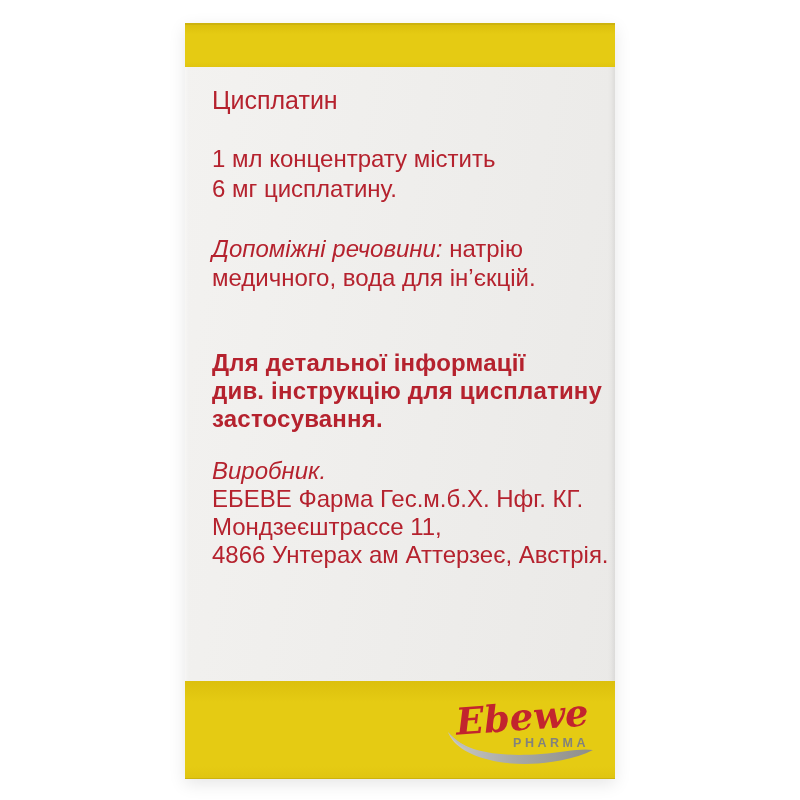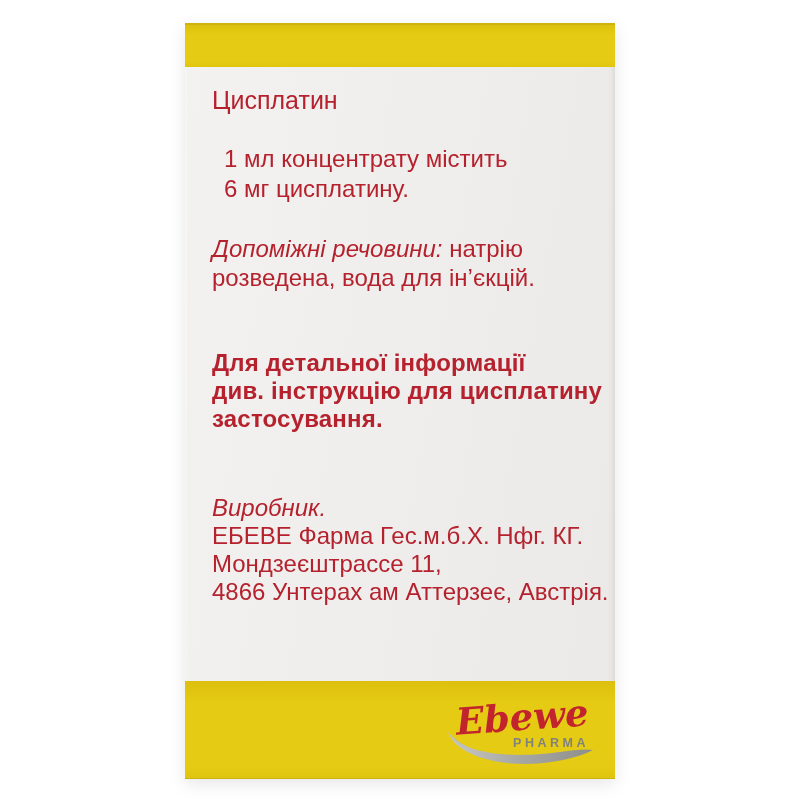--- a/index.html
+++ b/index.html
@@ -31,26 +31,26 @@
     background:linear-gradient(180deg,var(--band-yellow-deep) 0%,var(--band-yellow) 22%,var(--band-yellow) 88%,#e0c510 100%);
   }
   .band-top{top:0;height:44px;border-top:2px solid #cdb30e;}
   .band-bottom{bottom:0;height:98px;border-bottom:1px solid #cdb30e;}
   .label-text{
     position:absolute;left:27px;right:14px;top:0;height:100%;
     color:var(--text-red);
   }
   .t-line{white-space:nowrap;}
   .title{position:absolute;top:63px;left:0;font-size:25px;line-height:29px;}
-  .composition{position:absolute;top:121px;left:0;font-size:24px;line-height:30px;margin-left:12px;}
+  .composition{position:absolute;top:121px;left:0;font-size:24px;line-height:30px;}
   .excipients{position:absolute;top:211px;left:0;font-size:24px;line-height:29px;}
   .excipients .lbl{font-style:italic;text-align:center;}
   .notice{position:absolute;top:326px;left:0;font-size:24px;line-height:28px;font-weight:bold;letter-spacing:0.2px;}
   .manufacturer{position:absolute;top:434px;left:0;font-size:24px;line-height:28px;}
-  .manufacturer .lbl{font-style:italic;margin-top:37px;}
+  .manufacturer .lbl{font-style:italic;}
   .logo{
     position:absolute;right:16px;bottom:12px;width:158px;height:74px;
   }
   .logo svg{display:block;width:158px;height:74px;}
   .brand-script{
     font-family:"DejaVu Serif","Liberation Serif",serif;
     font-style:italic;font-weight:bold;
   }
 </style>
 </head>
@@ -65,21 +65,21 @@
 
       <div class="title t-line">Цисплатин</div>
 
       <div class="composition">
         <div class="t-line">1 мл концентрату містить</div>
         <div class="t-line">6 мг цисплатину.</div>
       </div>
 
       <div class="excipients">
         <div class="t-line"><span class="lbl">Допоміжні речовини:</span><span> натрію</span></div>
-        <div class="t-line">розведена, вода для ін’єкцій.</div>
+        <div class="t-line">медичного, вода для ін’єкцій.</div>
       </div>
 
       <div class="notice">
         <div class="t-line">Для детальної інформації</div>
         <div class="t-line">див. інструкцію для цисплатину</div>
         <div class="t-line">застосування.</div>
       </div>
 
       <div class="manufacturer">
         <div class="t-line lbl">Виробник.</div>

